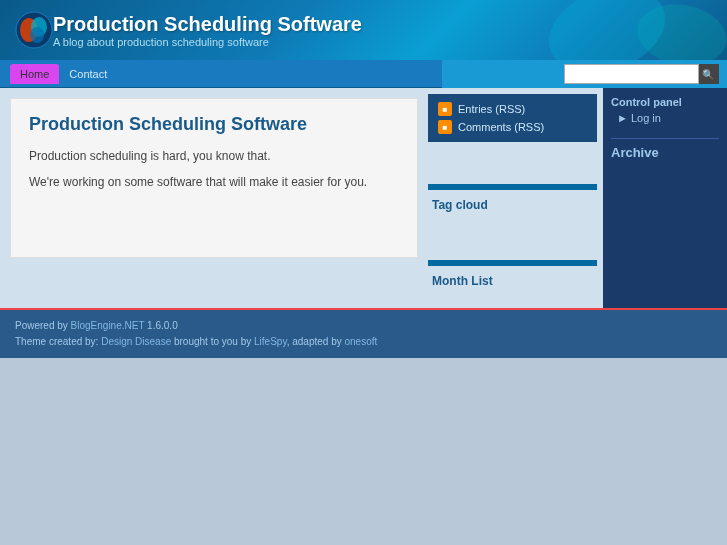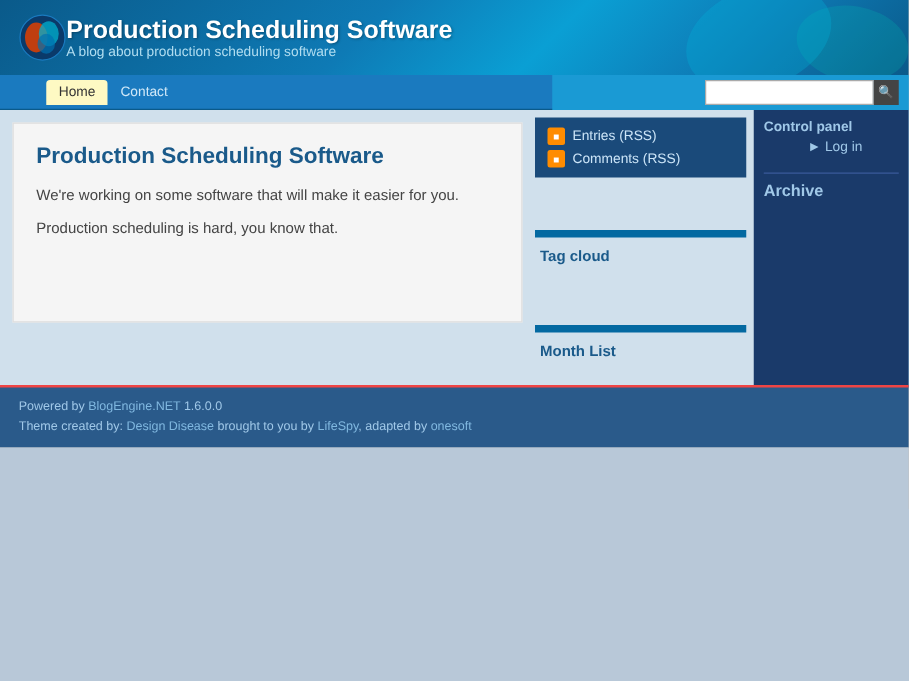--- a/index.html
+++ b/index.html
@@ -65,23 +65,22 @@
     }
     .nav-item {
       padding: 4px 10px;
       font-size: 11px;
       cursor: pointer;
       border-radius: 3px 3px 0 0;
       color: #d0e8f8;
       text-decoration: none;
     }
     .nav-item.active {
-      background: #fef9c3;
+      background: #d946ef;
       color: #333;
-      margin-left: 27px;
     }
 
     
     #main-container {
       display: flex;
       background: #d8e8f0;
       min-height: 240px;
     }
 
     
@@ -181,21 +180,20 @@
       color: #80b8e0;
       font-size: 11px;
       font-weight: bold;
       margin-bottom: 4px;
     }
     .right-section a {
       color: #a0c8e8;
       font-size: 11px;
       text-decoration: none;
       display: block;
-      text-align: center;
     }
     #search-row {
       background: #1a9ad4;
       padding: 8px 8px;
       display: flex;
       align-items: center;
       justify-content: flex-end;
     }
     #search-input {
       background: #ffffff;
@@ -259,22 +257,22 @@
       <input id="search-input" type="text" style="background: rgb(255, 255, 255); border: 1px solid rgb(170, 170, 170); height: 20px; width: 135px; padding: 0px 4px; font-size: 11px; outline: none;">
       <button style="background:#444; border:none; width:20px; height:20px; cursor:pointer; display:flex; align-items:center; justify-content:center; color:white; font-size:10px;">🔍</button>
     </div>
   </div>
 
   <div id="main-container" style="display:flex; background:#d0e0ec; min-height:210px;">
 
     <div id="content" style="flex:1; padding:10px;">
       <div class="content-box">
         <h2>Production Scheduling Software</h2>
+        <p>Production scheduling is hard, you know that.</p>
         <p>We're working on some software that will make it easier for you.</p>
-        <p>Production scheduling is hard, you know that.</p>
       </div>
     </div>
 
     <div id="sidebar-center" style="width:175px; padding:6px 6px 6px 0; display:flex; flex-direction:column;">
 
       <div class="feed-box">
         <div class="feed-item">
           <div class="feed-icon">■</div>
           <span>Entries</span>&nbsp;<a href="#">(RSS)</a>
         </div>

